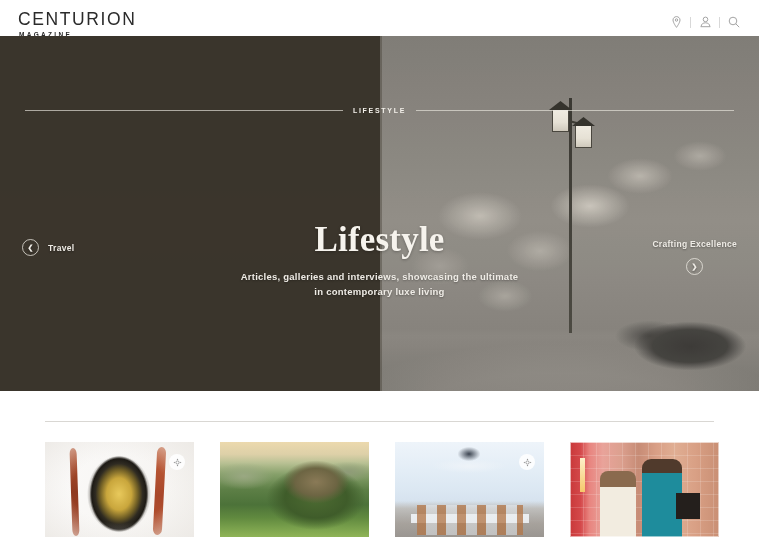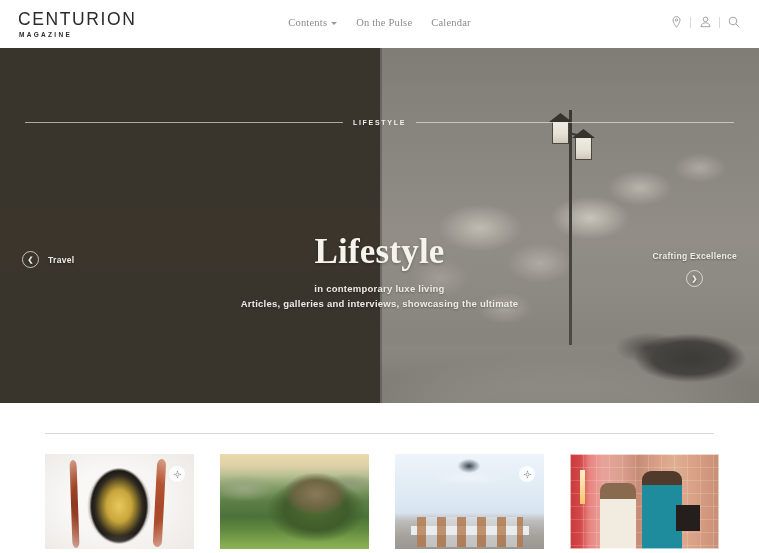--- a/index.html
+++ b/index.html
@@ -6,21 +6,21 @@
   html, body {
     width:759px; height:553px;
     background:#ffffff;
     font-family:"Liberation Sans", sans-serif;
     overflow:hidden;
   }
 
   
   .header{
     position:relative;
-    height:48px;
+    height:36px;
     background:#ffffff;
     display:flex;
     align-items:center;
   }
   .logo{
     position:absolute;
     left:18px; top:11px;
     line-height:1;
     user-select:none;
   }
@@ -387,28 +387,20 @@
 </head>
 <body>
 
 <div class="header">
 
   <div class="logo">
     <span class="logo-main">CENTURION</span>
     <span class="logo-sub">MAGAZINE</span>
   </div>
 
-  <nav class="nav">
-    <div class="nav-item">
-      <span>Contents</span>
-      <span class="caret"></span>
-    </div>
-    <div class="nav-item">On the Pulse</div>
-    <div class="nav-item">Calendar</div>
-  </nav>
 
   <div class="head-icons">
     <div class="hicon">
       <svg width="9" height="12" viewBox="0 0 9 12">
         <path d="M4.5 .6C2.6 .6 1 2.1 1 4c0 2.6 3.5 7.4 3.5 7.4S8 6.6 8 4C8 2.1 6.4 .6 4.5 .6z" fill="none" stroke="#9a9a9a" stroke-width="0.9"></path>
         <circle cx="4.5" cy="4" r="1.2" fill="none" stroke="#9a9a9a" stroke-width="0.9"></circle>
       </svg>
     </div>
     <div class="hsep"></div>
     <div class="hicon">
@@ -442,22 +434,22 @@
 
   <div class="hero-toprule">
     <div class="rule"></div>
     <div class="kicker">LIFESTYLE</div>
     <div class="rule"></div>
   </div>
 
   <div class="hero-center">
     <div class="hero-title">Lifestyle</div>
     <div class="hero-sub">
+      <div>Articles, galleries and interviews, showcasing the ultimate</div>
       <div>in contemporary luxe living</div>
-      <div>Articles, galleries and interviews, showcasing the ultimate</div>
     </div>
   </div>
 
   <div class="arrow-nav arrow-prev">
     <div class="circ">❮</div>
     <span>Travel</span>
   </div>
 
   <div class="arrow-nav arrow-next">
     <span>Crafting Excellence</span>

